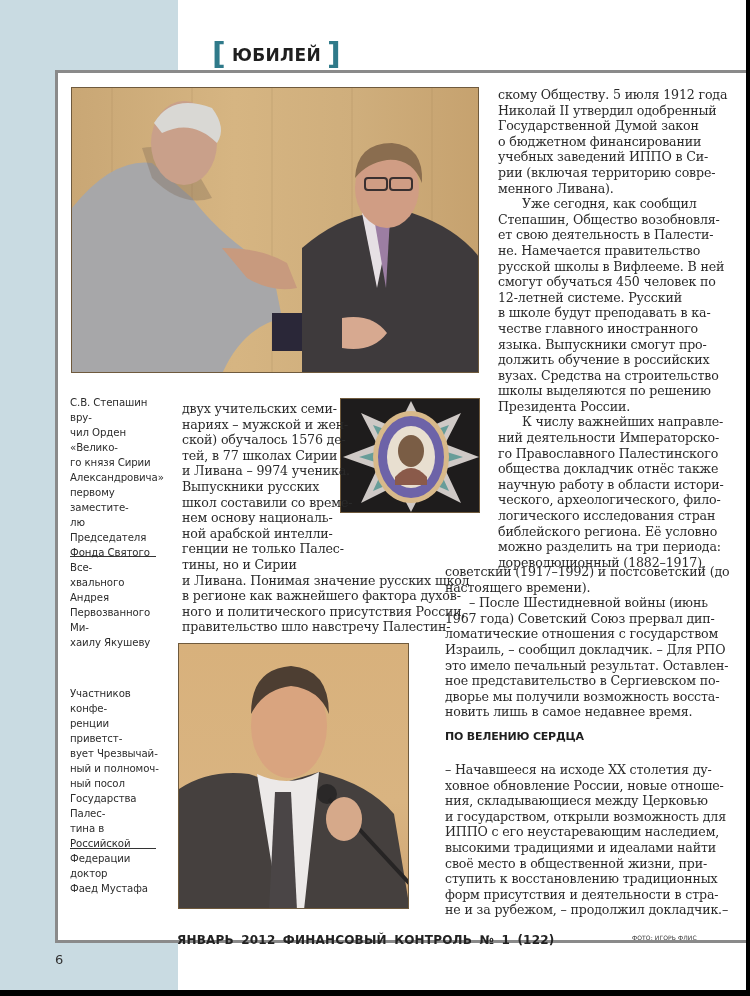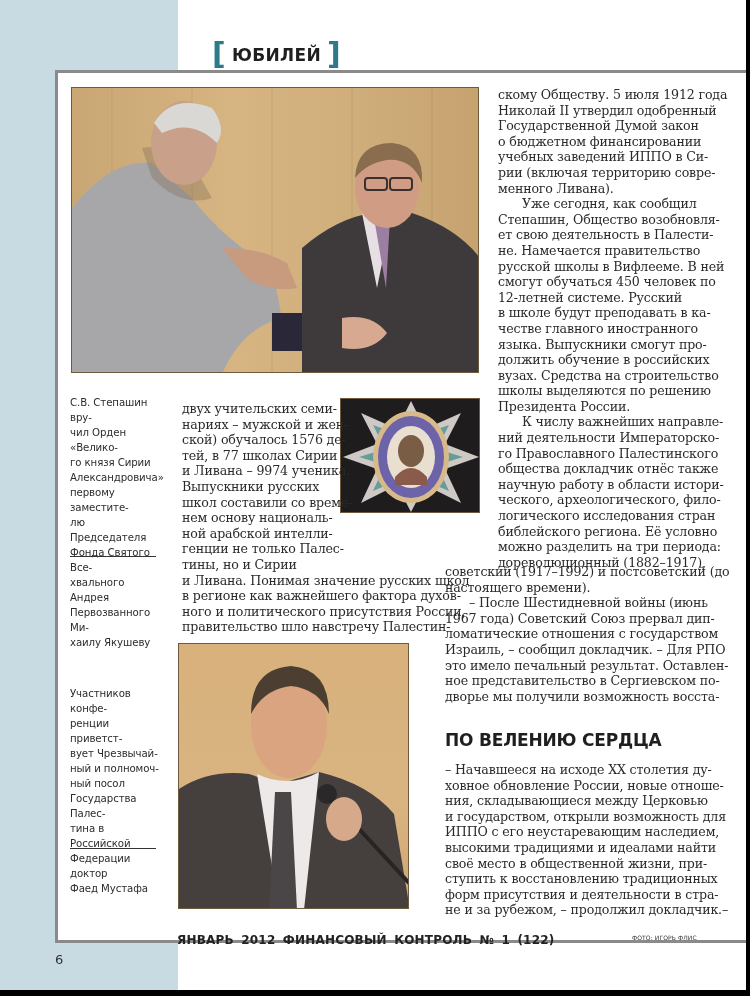--- a/index.html
+++ b/index.html
@@ -36,21 +36,21 @@
 
     .col { position: absolute; font-size: 12.6px; line-height: 15.6px; color: #2a2a2a; white-space: nowrap; letter-spacing: -0.15px; }
     .col .line { display: block; height: 15.6px; }
     .col .indent { padding-left: 24px; }
     .col-mid { left: 182px; top: 401px; }
     .col-right { left: 498px; top: 87px; }
     .col-right-2 { left: 445px; top: 564px; }
     .col-right-3 { left: 445px; top: 762px; }
 
     .section-heading { position: absolute; left: 445px; top: 730px; font-family: "DejaVu Sans", sans-serif;
-      font-weight: bold; font-size: 17px; color: #1f1f1f; letter-spacing: -0.2px; text-align: center; }
+      font-weight: bold; font-size: 11px; color: #1f1f1f; letter-spacing: -0.2px; text-align: center; }
 
     .footer-left { position: absolute; left: 177px; top: 933px; font-family: "DejaVu Sans", sans-serif;
       font-weight: bold; font-size: 12px; color: #222; letter-spacing: 0.2px; word-spacing: 3px; }
     .footer-right { position: absolute; left: 632px; top: 934px; font-family: "DejaVu Sans", sans-serif;
       font-size: 6px; color: #333; letter-spacing: 0.1px; }
     .page-number { position: absolute; left: 55px; top: 952px; font-family: "DejaVu Sans", sans-serif;
       font-size: 13px; color: #333; }
   </style>
 </head>
 <body>
@@ -176,20 +176,21 @@
 <div class="col col-right-2">
   <span class="line">советский (1917–1992) и постсоветский (до</span>
   <span class="line">настоящего времени).</span>
   <span class="line indent">–  После Шестидневной войны (июнь</span>
   <span class="line">1967 года) Советский Союз прервал дип-</span>
   <span class="line">ломатические отношения с государством</span>
   <span class="line">Израиль, – сообщил докладчик. – Для РПО</span>
   <span class="line">это имело печальный результат. Оставлен-</span>
   <span class="line">ное представительство в Сергиевском по-</span>
   <span class="line">дворье мы получили возможность восста-</span>
+  <span class="line">новить лишь в самое недавнее время.</span>
 </div>
 
 <div class="section-heading">ПО ВЕЛЕНИЮ СЕРДЦА</div>
 
 <div class="col col-right-3">
   <span class="line">–  Начавшееся на исходе XX столетия ду-</span>
   <span class="line">ховное обновление России, новые отноше-</span>
   <span class="line">ния, складывающиеся между Церковью</span>
   <span class="line">и государством, открыли возможность для</span>
   <span class="line">ИППО с его неустаревающим наследием,</span>

